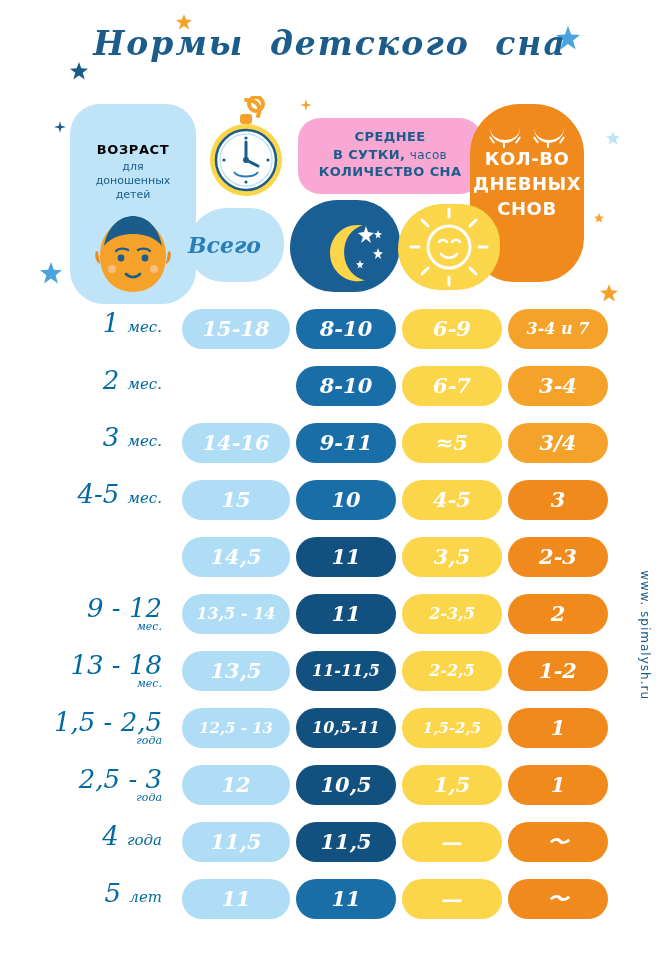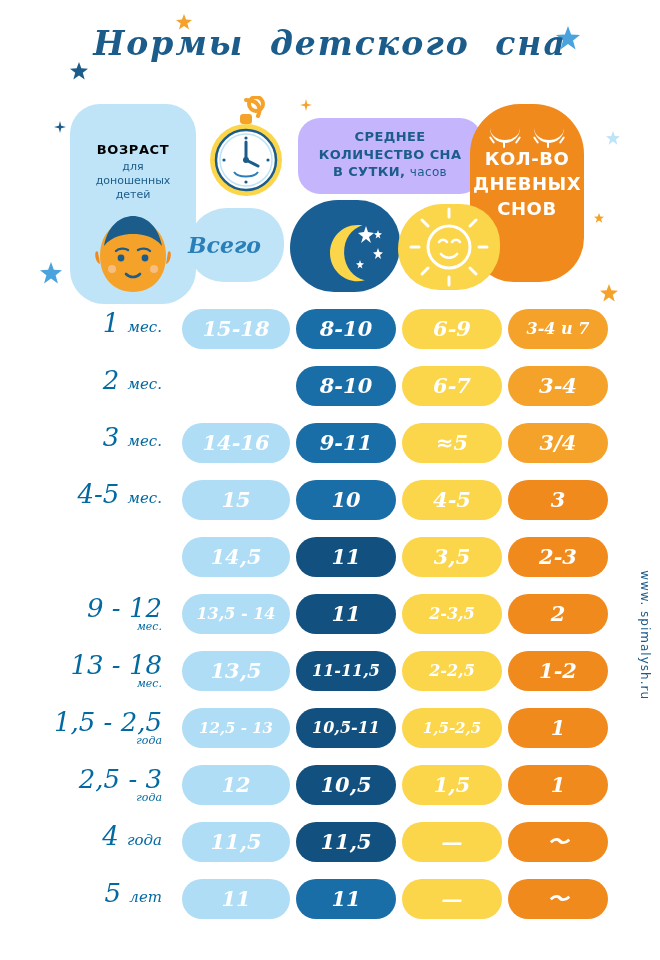--- a/index.html
+++ b/index.html
@@ -37,21 +37,21 @@
     border-radius:30px 30px 34px 34px;
   }
   .hdr-age .t1{
     font-size:13px;font-weight:bold;color:#000000;letter-spacing:.6px;
     margin-top:38px;
   }
   .hdr-age .t2{font-size:11px;color:#1b5c8a;line-height:1.25;margin-top:3px;}
 
   .hdr-total{
     left:298px;top:118px;width:184px;height:76px;
-    background:#c4b5fd;
+    background:#f9a8d4;
     border-radius:22px;
   }
   .hdr-total .t1{
     font-size:13px;font-weight:bold;color:#1b5c8a;line-height:1.35;
     padding-top:10px;letter-spacing:.4px;
   }
   .hdr-total .t1 small{font-weight:normal;font-size:12px;}
 
   .hdr-naps{
     left:470px;top:104px;width:114px;height:178px;
@@ -228,22 +228,22 @@
       <circle cx="68" cy="64" r="1.6" fill="#1b5c8a"></circle>
       <circle cx="46" cy="86" r="1.6" fill="#1b5c8a"></circle>
       <circle cx="24" cy="64" r="1.6" fill="#1b5c8a"></circle>
       <path d="M34 76 C38 82 54 82 58 76" stroke="#2b7fb8" stroke-width="2" fill="none"></path>
     </svg>
   </div>
 
   <div class="hdr hdr-total">
     <div class="t1">
       <div>СРЕДНЕЕ</div>
+      <div><span>В СУТКИ,</span><small> часов</small></div>
       <div>КОЛИЧЕСТВО СНА</div>
-      <div><span>В СУТКИ,</span><small> часов</small></div>
     </div>
   </div>
 
   <div class="hdr hdr-naps">
     <div style="position:absolute;left:20px;top:22px;">
       <div class="eye"></div>
       <div class="lash" style="left:1px;top:10px;transform:rotate(-35deg);"></div>
       <div class="lash" style="left:13px;top:14px;"></div>
       <div class="lash" style="left:27px;top:10px;transform:rotate(35deg);"></div>
     </div>

